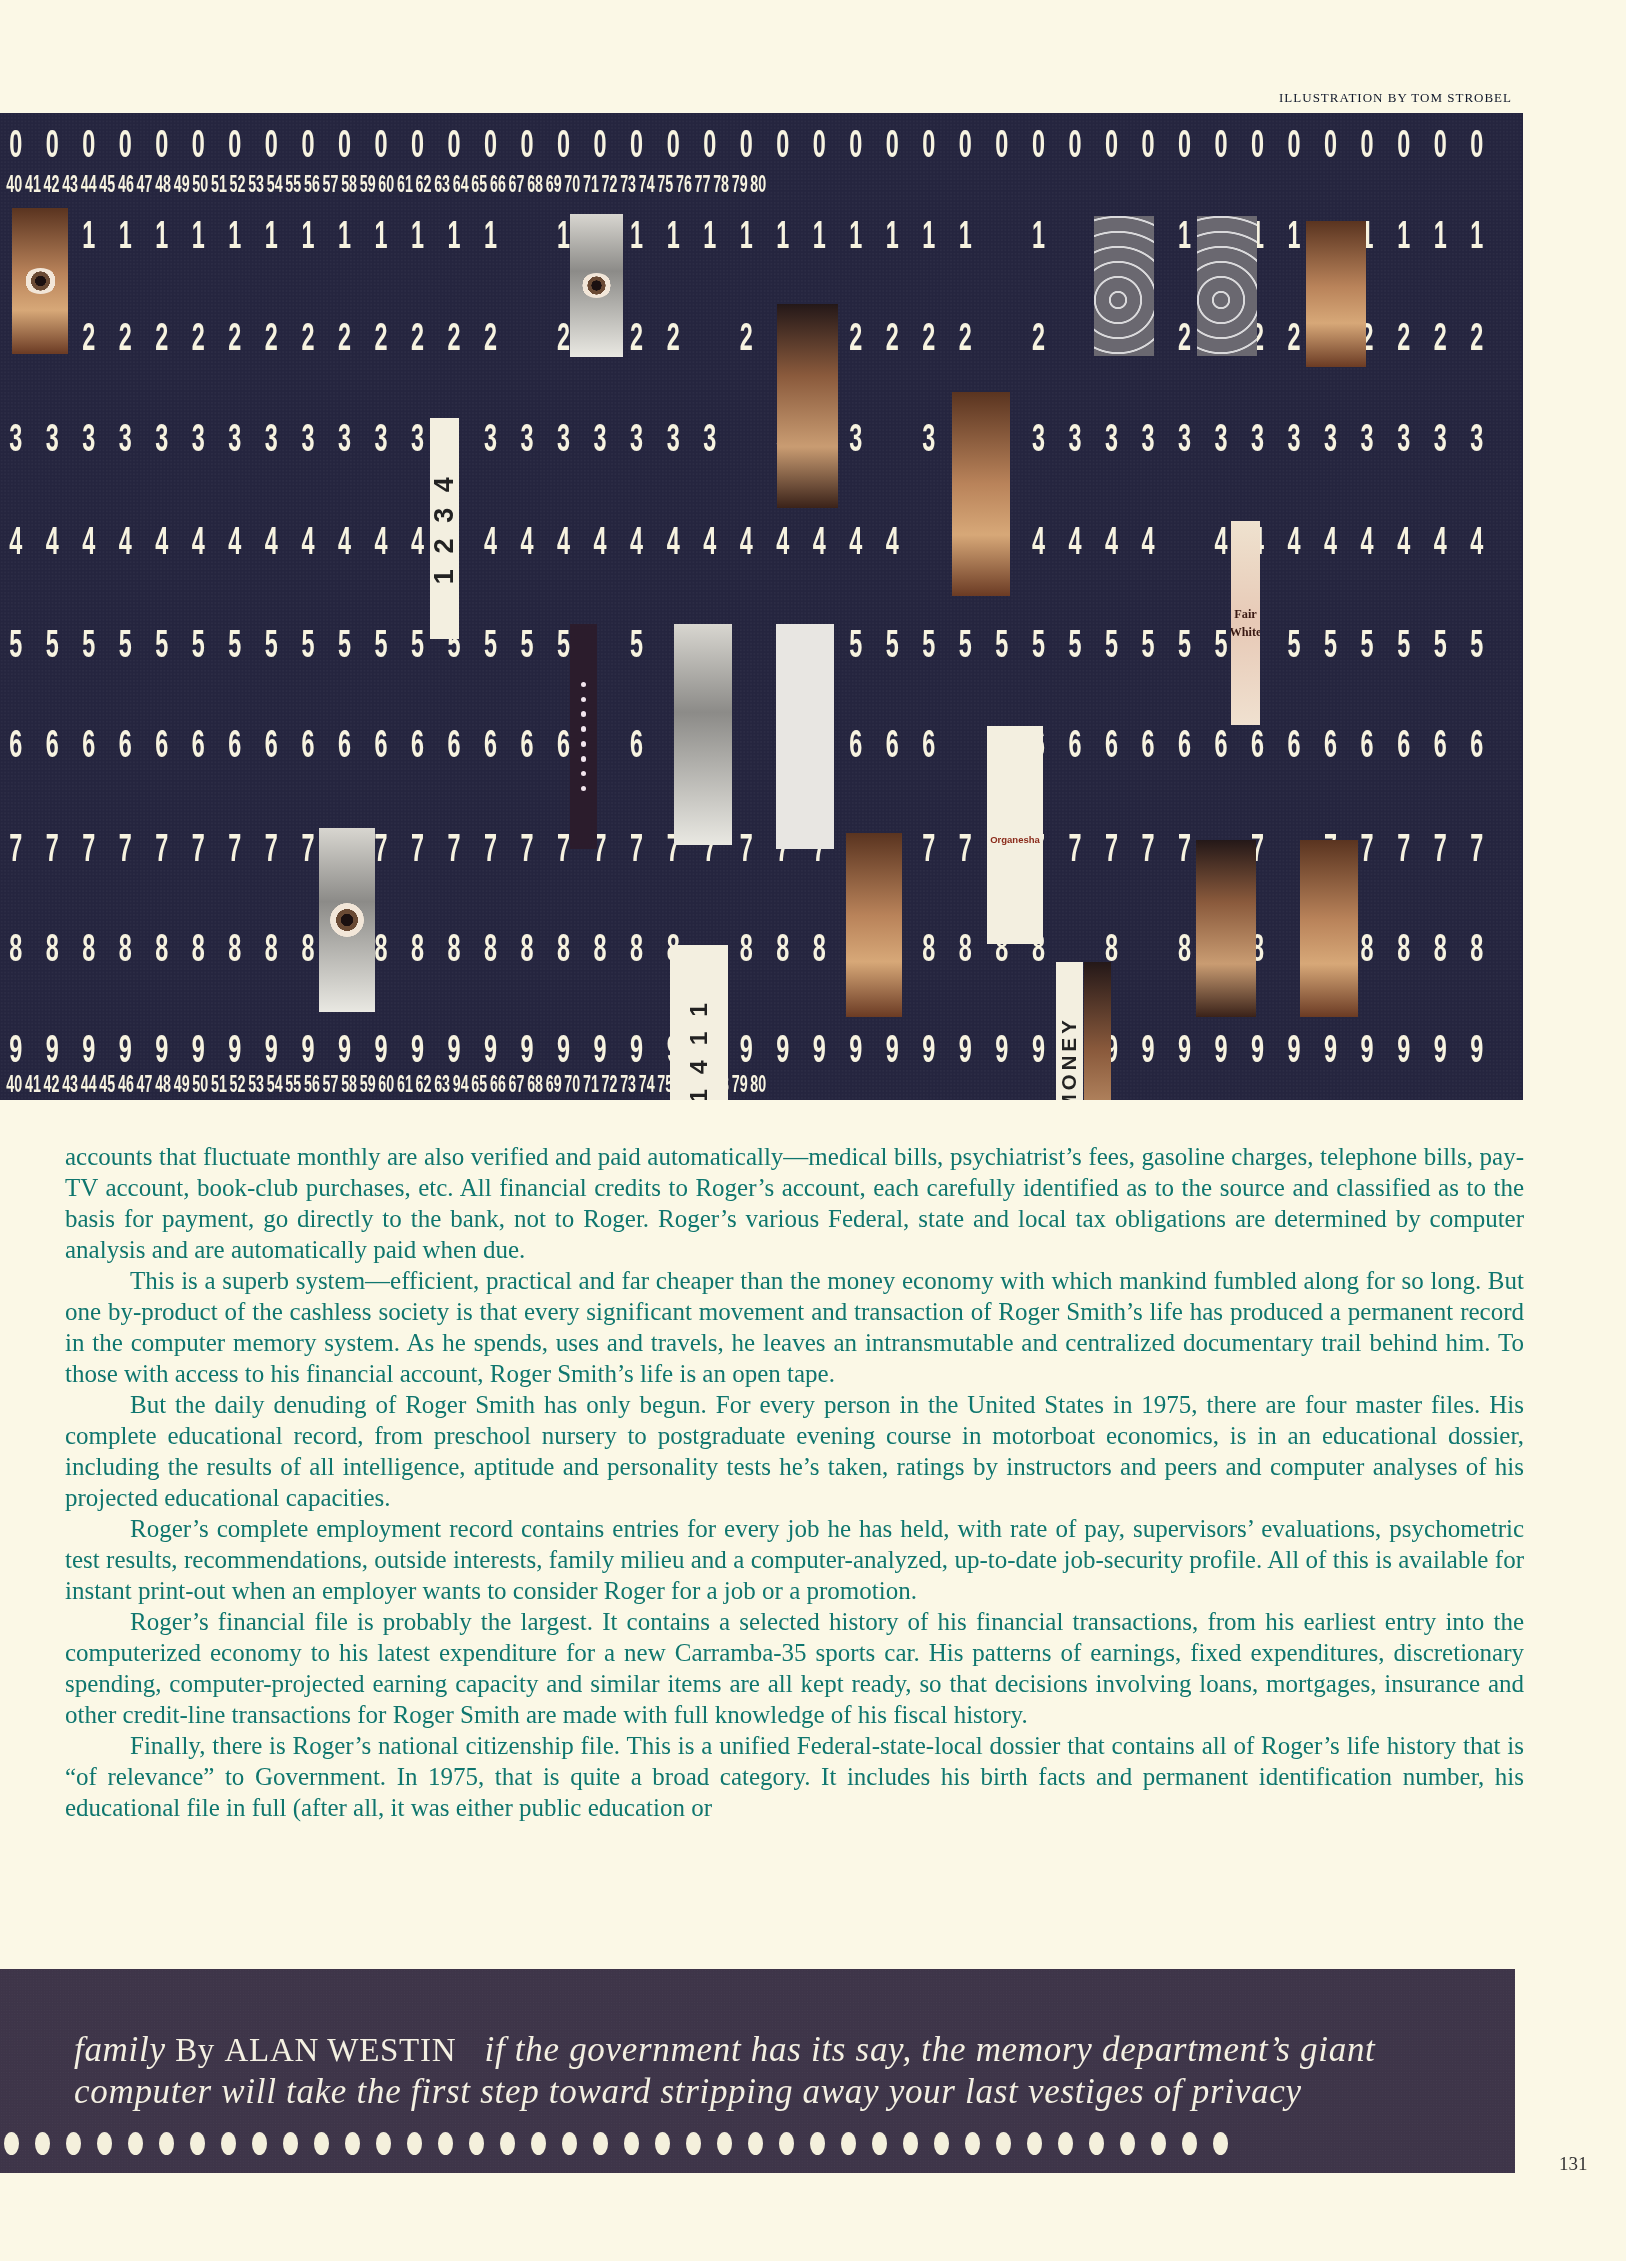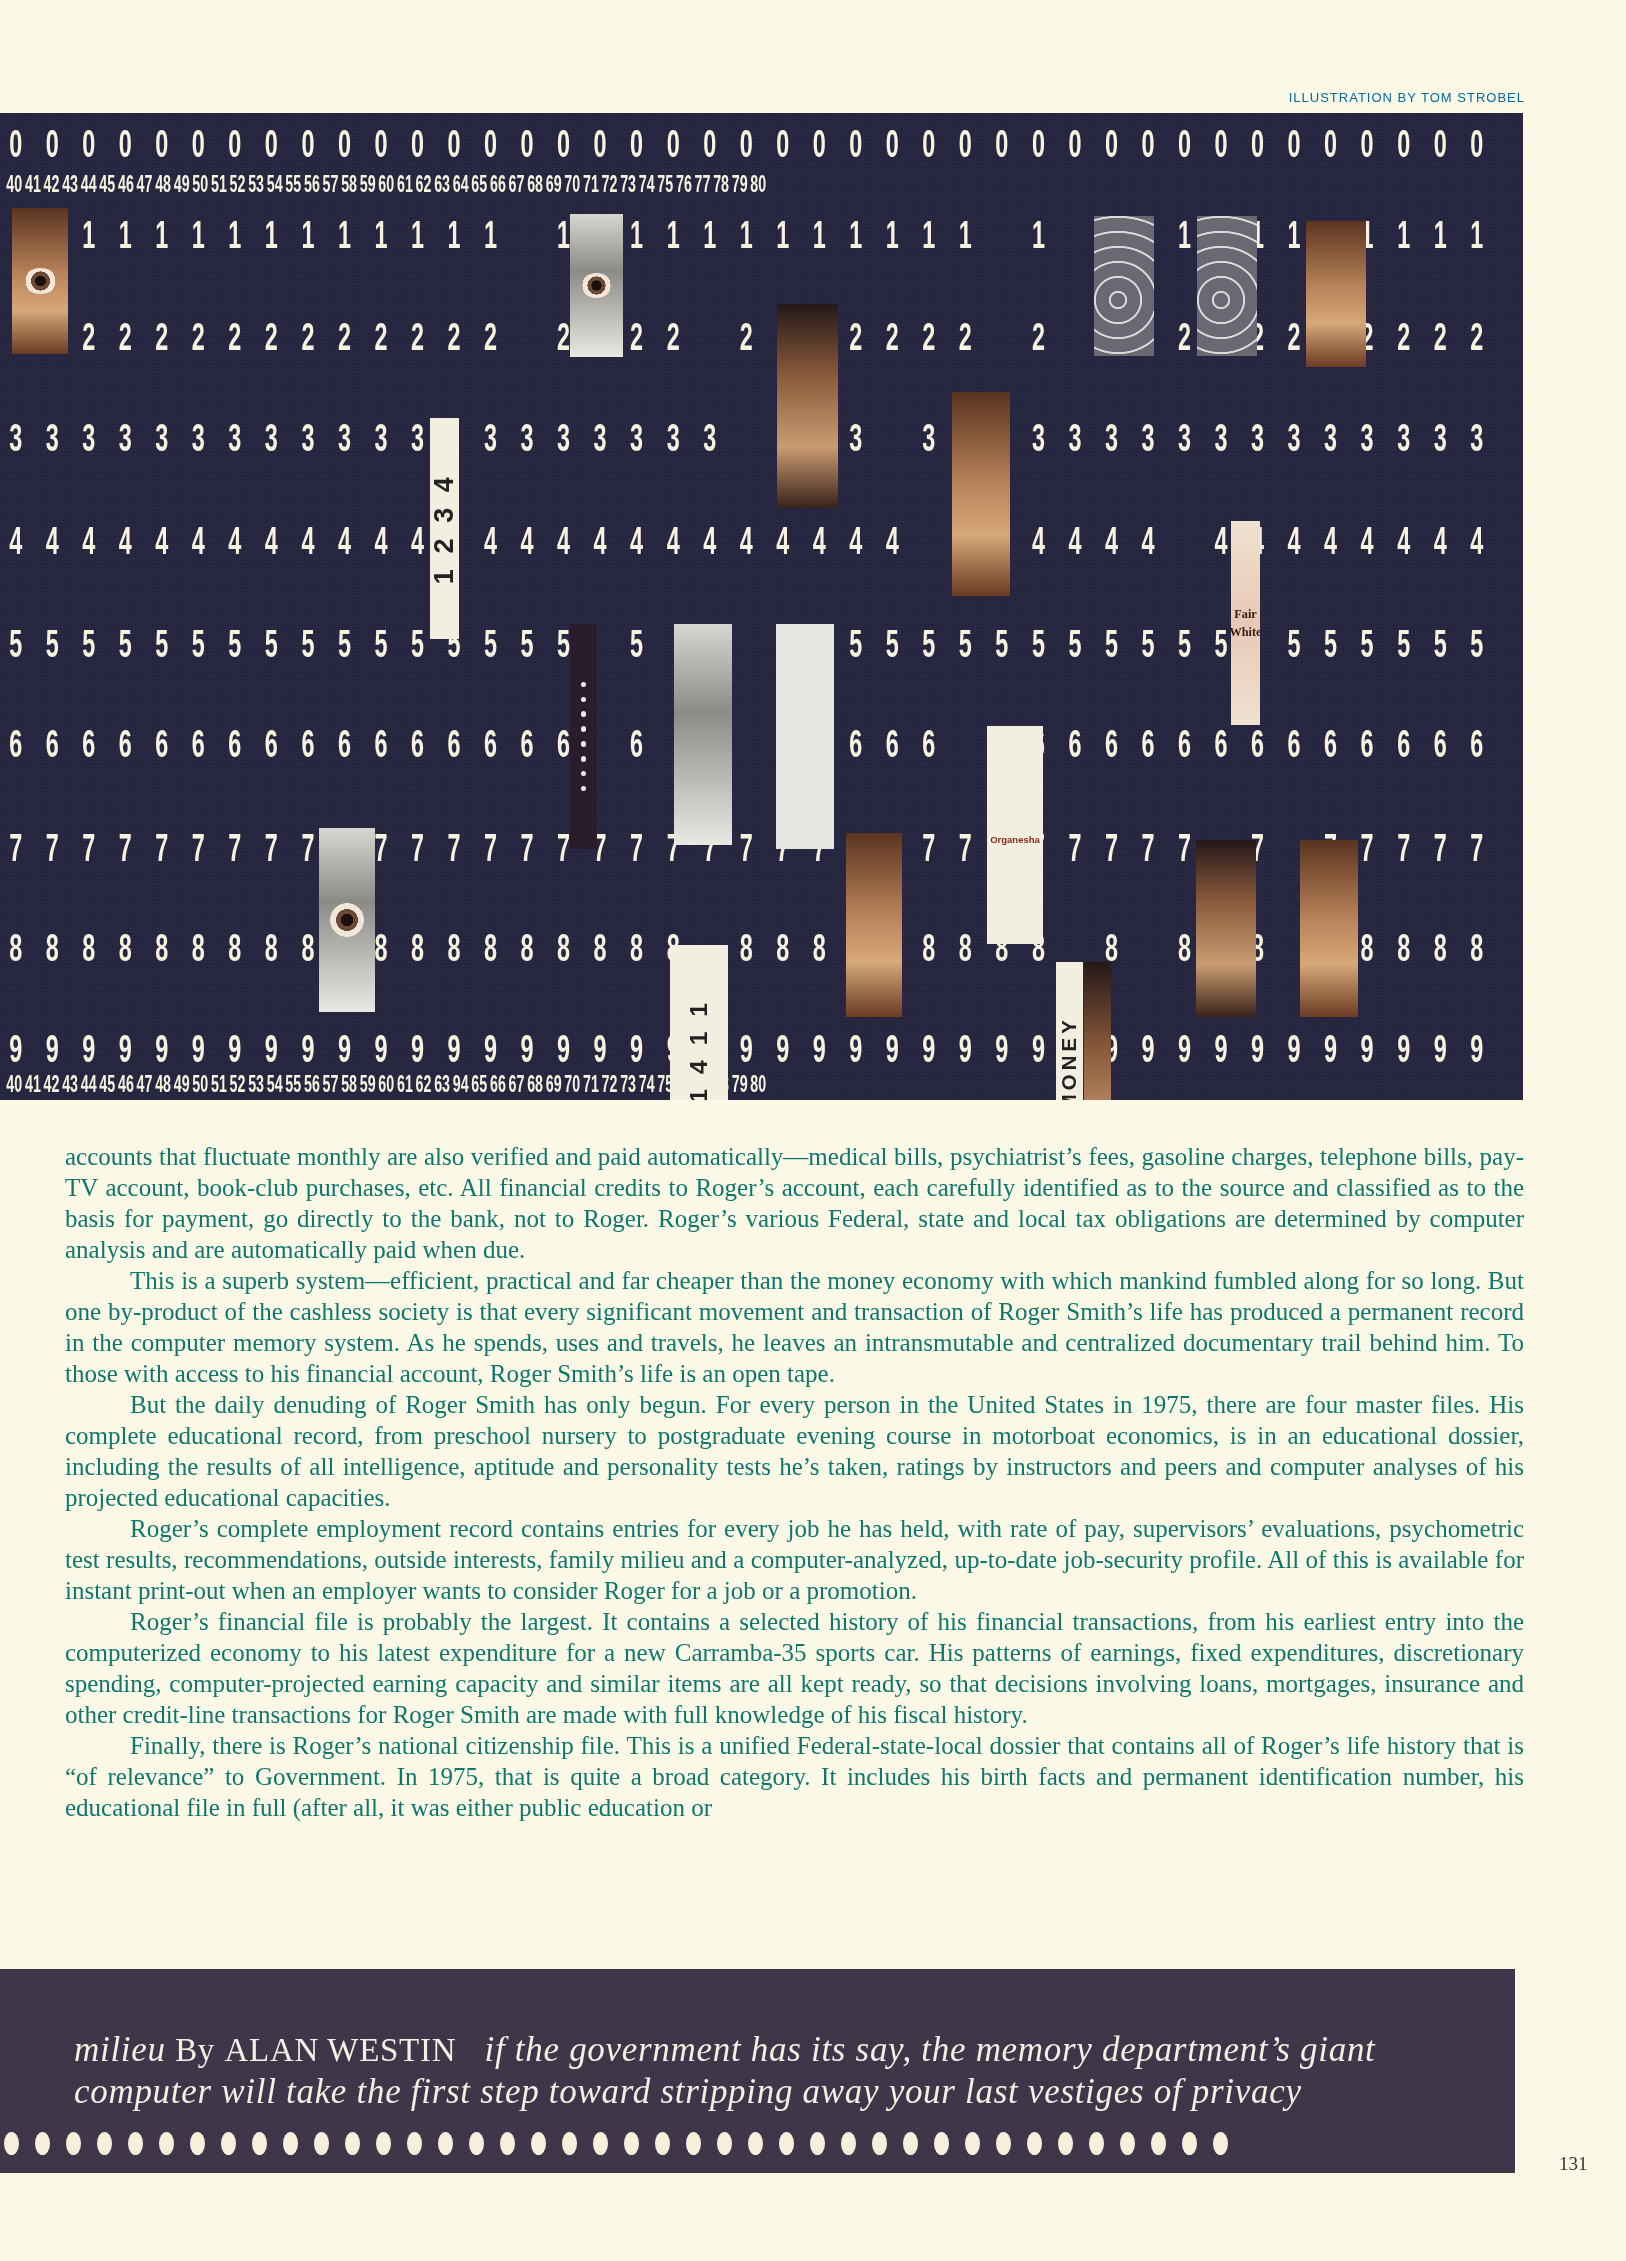--- a/index.html
+++ b/index.html
@@ -3,23 +3,23 @@
 <meta charset="utf-8">
 <style>
   html, body { margin:0; padding:0; }
   body {
     width:1627px; height:2261px; position:relative; overflow:hidden;
     background:#fbf8e6;
     font-family:"Liberation Serif", "DejaVu Serif", serif;
     color:#2b2630;
   }
   .credit {
-    position:absolute; top:90px; right:102px;
-    font-family:Liberation Sans, sans-serif;
-    font-size:13px; letter-spacing:1px; color:#0369a1;
+    position:absolute; top:90px; right:115px;
+    font-family:Liberation Serif, serif;
+    font-size:13px; letter-spacing:1px; color:#0f172a;
   }
   
   .card {
     position:absolute; left:0; top:113px; width:1523px; height:987px;
     background:#25253f;
     background-image:radial-gradient(rgba(255,255,255,0.03) 0.7px, transparent 0.7px);
     background-size:3.4px 3.4px;
     overflow:hidden;
   }
   .digit-row {
@@ -671,21 +671,21 @@
   <p class="indent">This is a superb system—efficient, practical and far cheaper than the money economy with which mankind fumbled along for so long. But one by-product of the cashless society is that every significant movement and transaction of Roger Smith’s life has produced a permanent record in the computer memory system. As he spends, uses and travels, he leaves an intransmutable and centralized documentary trail behind him. To those with access to his financial account, Roger Smith’s life is an open tape.</p>
   <p class="indent">But the daily denuding of Roger Smith has only begun. For every person in the United States in 1975, there are four master files. His complete educational record, from preschool nursery to postgraduate evening course in motorboat economics, is in an educational dossier, including the results of all intelligence, aptitude and personality tests he’s taken, ratings by instructors and peers and computer analyses of his projected educational capacities.</p>
   <p class="indent">Roger’s complete employment record contains entries for every job he has held, with rate of pay, supervisors’ evaluations, psychometric test results, recommendations, outside interests, family milieu and a computer-analyzed, up-to-date job-security profile. All of this is available for instant print-out when an employer wants to consider Roger for a job or a promotion.</p>
   <p class="indent">Roger’s financial file is probably the largest. It contains a selected history of his financial transactions, from his earliest entry into the computerized economy to his latest expenditure for a new Carramba-35 sports car. His patterns of earnings, fixed expenditures, discretionary spending, computer-projected earning capacity and similar items are all kept ready, so that decisions involving loans, mortgages, insurance and other credit-line transactions for Roger Smith are made with full knowledge of his fiscal history.</p>
   <p class="indent">Finally, there is Roger’s national citizenship file. This is a unified Federal-state-local dossier that contains all of Roger’s life history that is “of relevance” to Government. In 1975, that is quite a broad category. It includes his birth facts and permanent identification number, his educational file in full (after all, it was either public education or</p>
 </div>
 
 <div class="banner">
   <div class="banner-text">
     <div>
-      <span class="article-word">milieu</span>
+      <span class="article-word">family</span>
       <span class="byline">By</span>
       <span class="byline">ALAN WESTIN</span>
       &nbsp;
       <span>if the government has its say, the memory department’s giant</span>
     </div>
     <div>computer will take the first step toward stripping away your last vestiges of privacy</div>
   </div>
   <div class="banner-dots" id="banner-dots">
       <i></i>
       <i></i>

